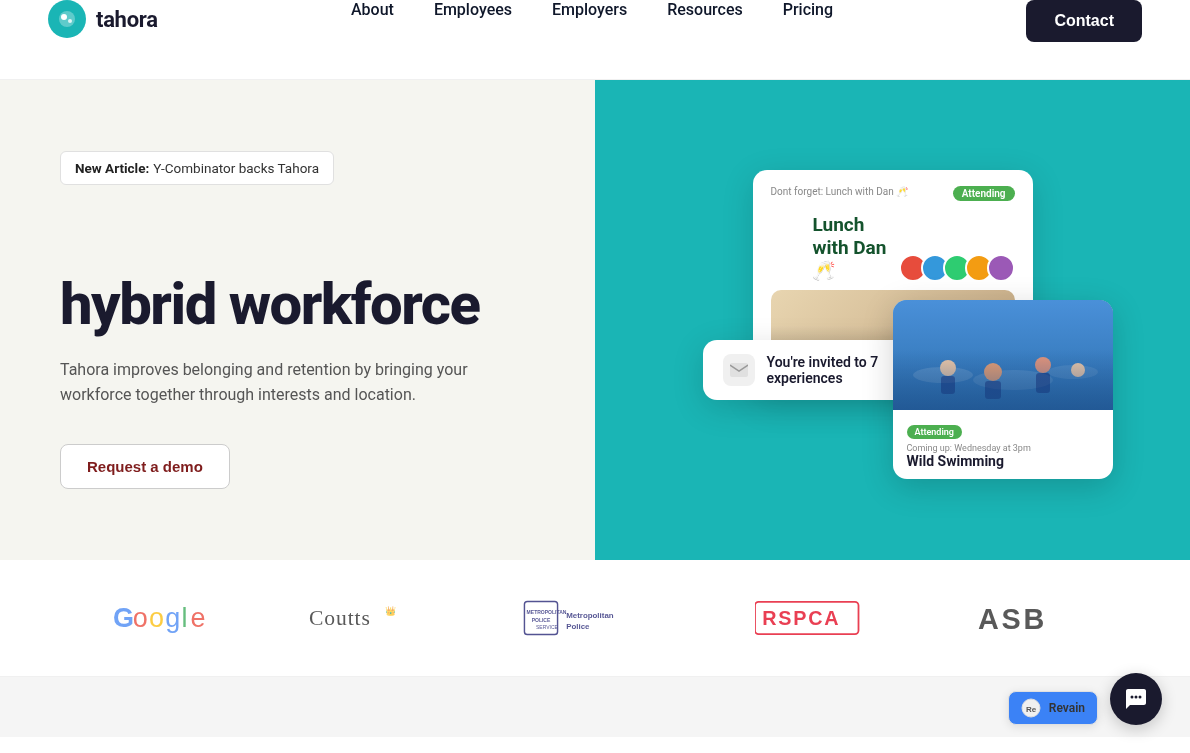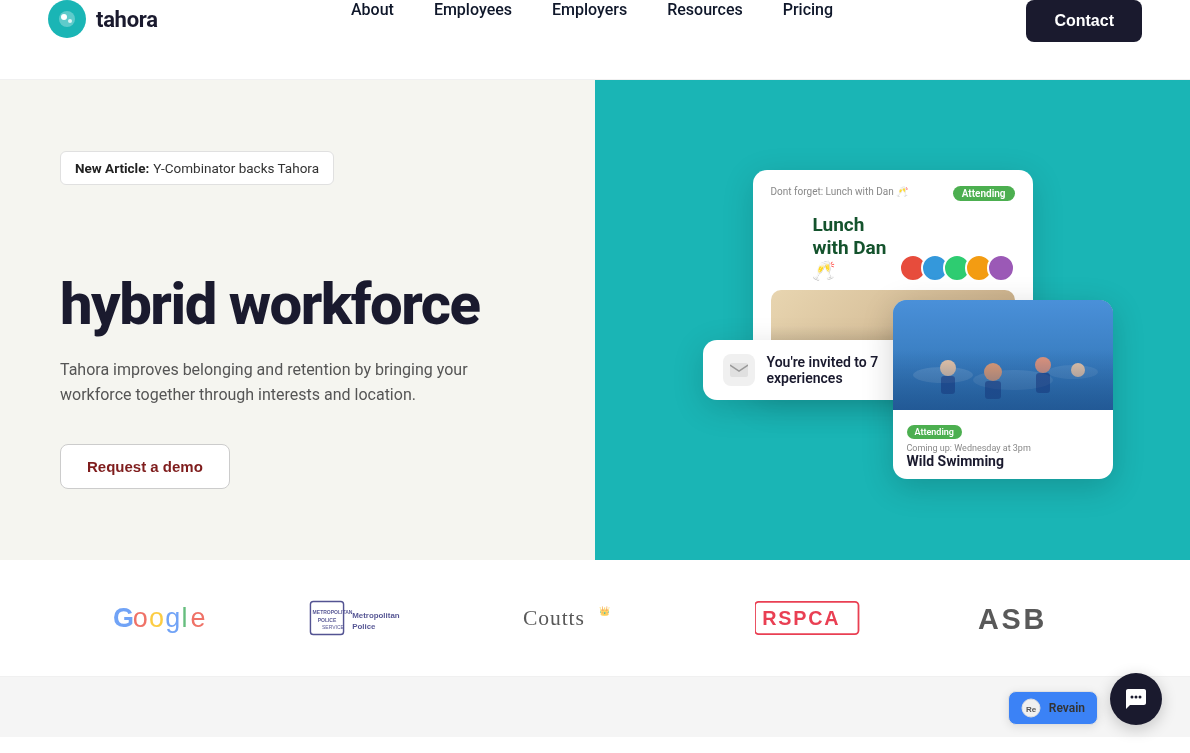--- a/index.html
+++ b/index.html
@@ -298,34 +298,34 @@
       <text x="0" y="30" font-family="Arial" font-size="30" font-weight="700" fill="#4285f4">G</text>
       <text x="22" y="30" font-family="Arial" font-size="30" font-weight="400" fill="#ea4335">o</text>
       <text x="40" y="30" font-family="Arial" font-size="30" font-weight="400" fill="#fbbc05">o</text>
       <text x="58" y="30" font-family="Arial" font-size="30" font-weight="400" fill="#4285f4">g</text>
       <text x="76" y="30" font-family="Arial" font-size="30" font-weight="400" fill="#34a853">l</text>
       <text x="86" y="30" font-family="Arial" font-size="30" font-weight="400" fill="#ea4335">e</text>
     </svg>
   </div>
 
   <div class="logo-item">
+    <svg viewBox="0 0 160 40" fill="none">
+      <text x="0" y="28" font-family="Georgia, serif" font-size="24" font-weight="400" fill="#222" letter-spacing="1">Coutts</text>
+      <text x="85" y="15" font-family="Georgia, serif" font-size="10" fill="#666">👑</text>
+    </svg>
+  </div>
+
+  <div class="logo-item">
     <svg viewBox="0 0 200 50" fill="none">
       <rect x="2" y="2" width="46" height="46" rx="4" fill="none" stroke="#1a1a6e" stroke-width="2"></rect>
       <text x="5" y="20" font-family="Arial" font-size="7" font-weight="700" fill="#1a1a6e">METROPOLITAN</text>
       <text x="12" y="30" font-family="Arial" font-size="7" font-weight="700" fill="#1a1a6e">POLICE</text>
       <text x="18" y="40" font-family="Arial" font-size="7" fill="#1a1a6e">SERVICE</text>
       <text x="60" y="25" font-family="Arial" font-size="11" font-weight="700" fill="#1a1a6e">Metropolitan</text>
       <text x="60" y="40" font-family="Arial" font-size="11" font-weight="700" fill="#1a1a6e">Police</text>
-    </svg>
-  </div>
-
-  <div class="logo-item">
-    <svg viewBox="0 0 160 40" fill="none">
-      <text x="0" y="28" font-family="Georgia, serif" font-size="24" font-weight="400" fill="#222" letter-spacing="1">Coutts</text>
-      <text x="85" y="15" font-family="Georgia, serif" font-size="10" fill="#666">👑</text>
     </svg>
   </div>
 
   <div class="logo-item">
     <svg viewBox="0 0 120 40" fill="none">
       <rect x="0" y="2" width="115" height="36" rx="4" fill="none" stroke="#e2001a" stroke-width="2"></rect>
       <text x="8" y="28" font-family="Arial" font-size="22" font-weight="900" fill="#e2001a" letter-spacing="2">RSPCA</text>
     </svg>
   </div>
 

